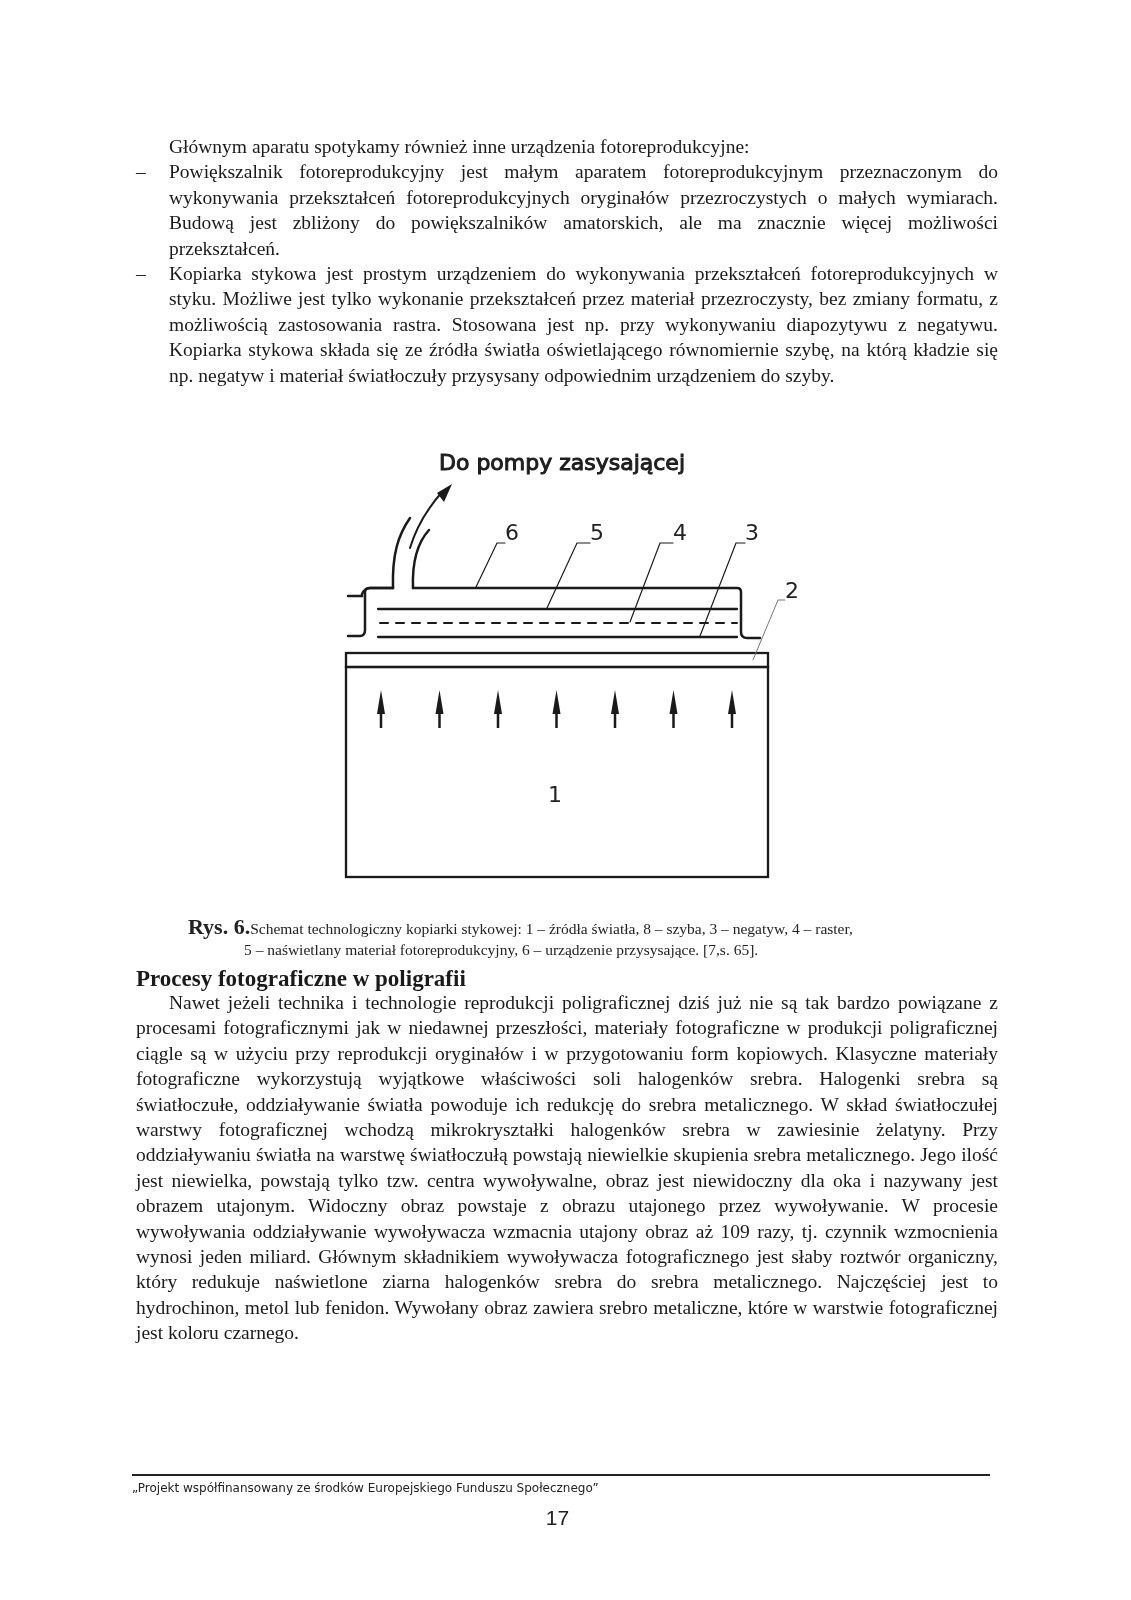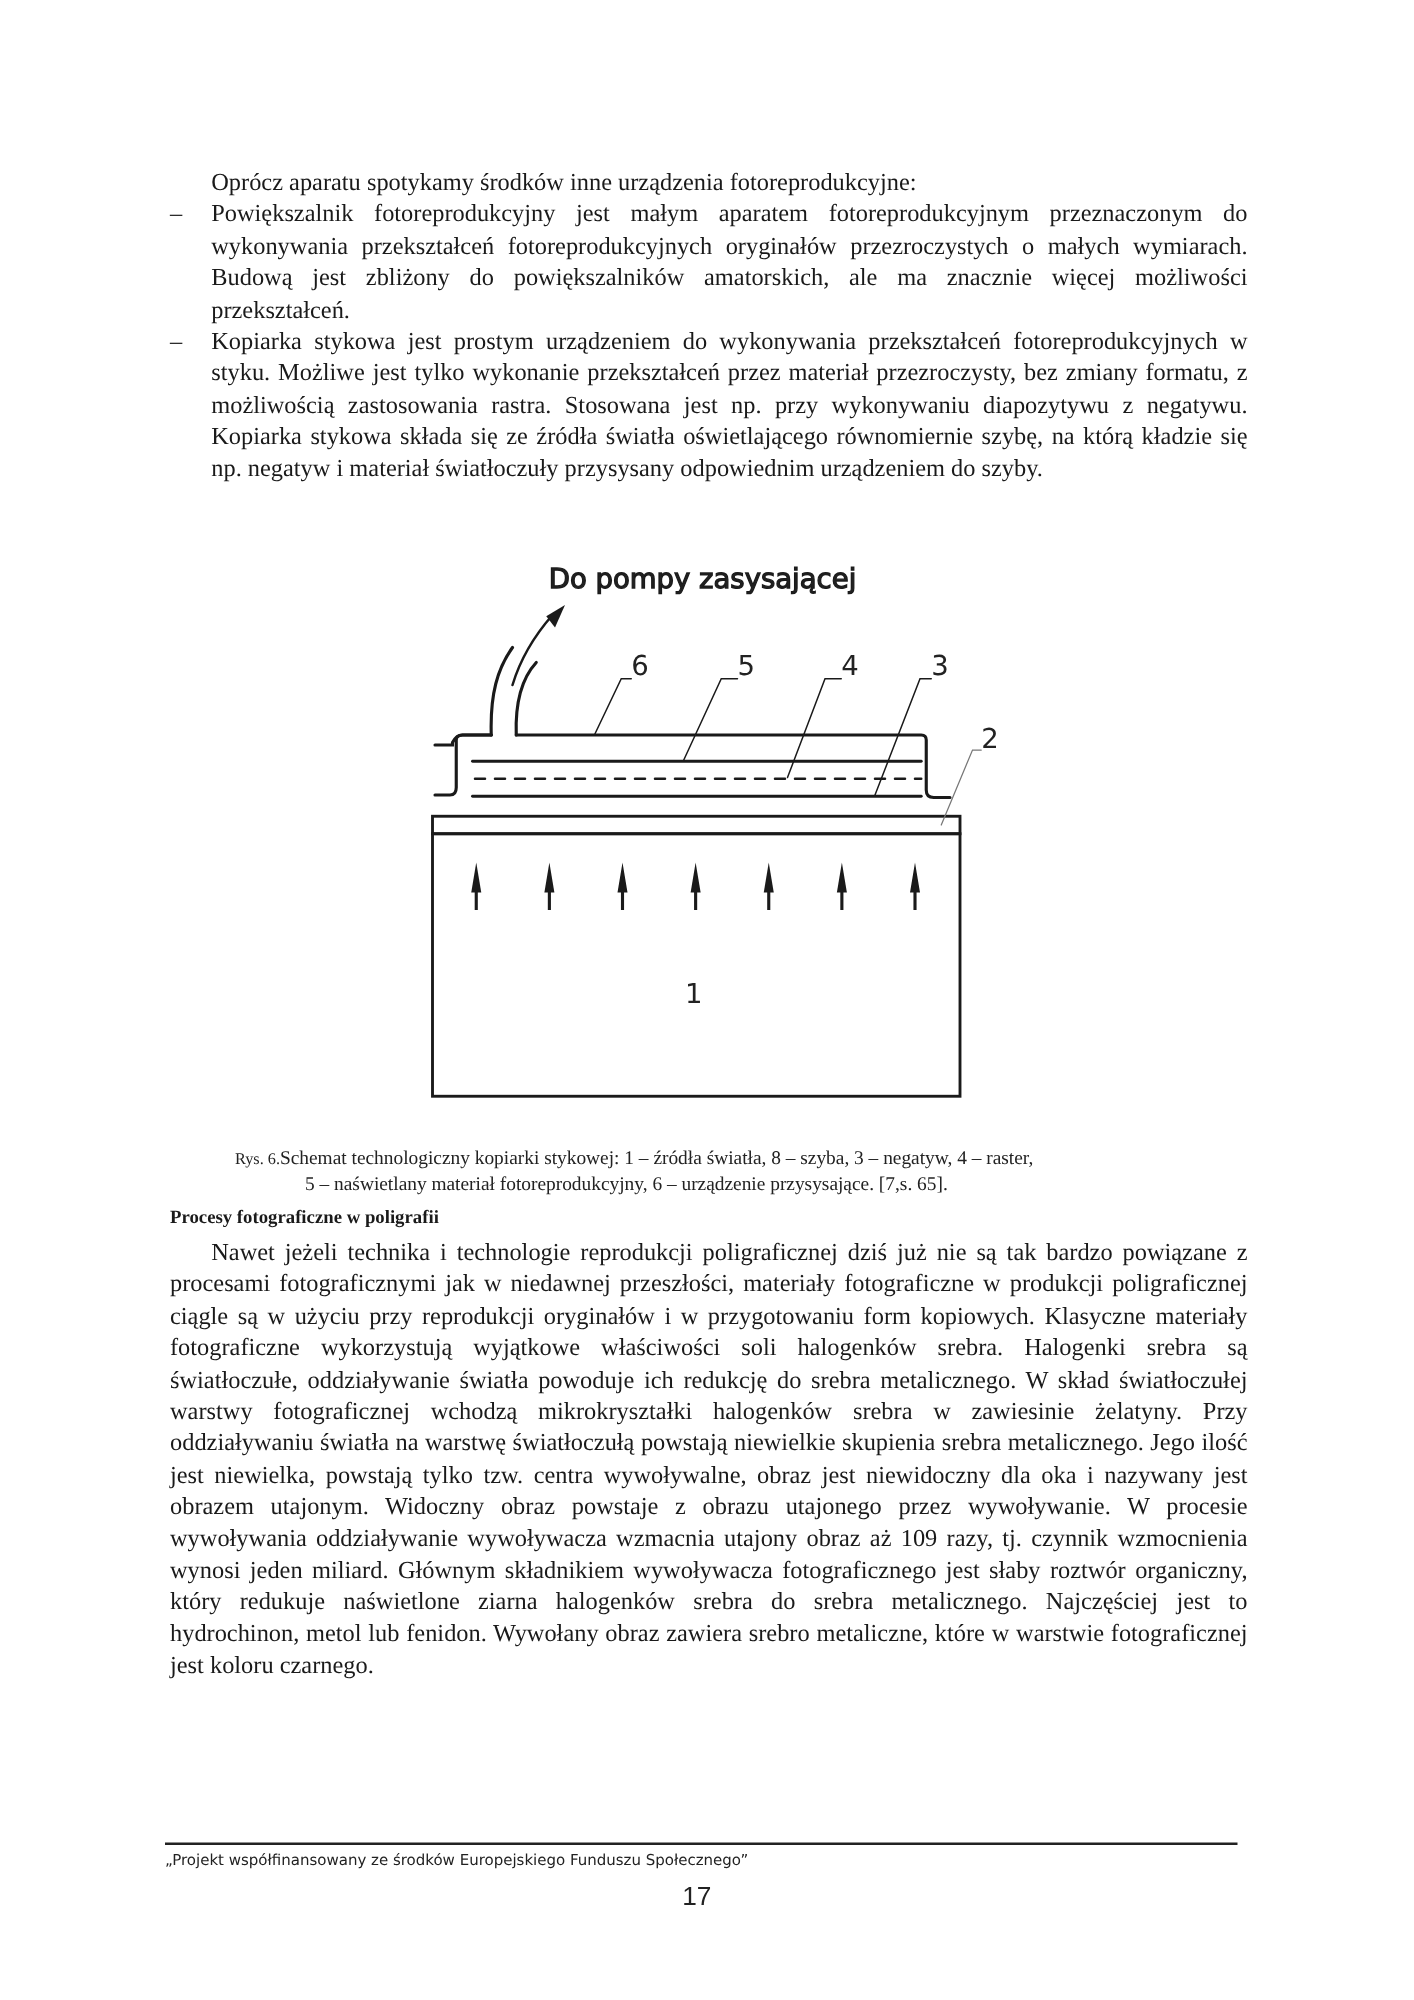--- a/index.html
+++ b/index.html
@@ -15,45 +15,45 @@
   .bullet { position: relative; padding-left: 33px; }
   .bullet .dash { position: absolute; left: 0; top: 0; }
 
   #diagram { position: absolute; left: 340px; top: 440px; width: 460px; height: 440px; }
   .diag-label { font-family: "DejaVu Sans", sans-serif; font-size: 22px; fill: #222; }
 
   .caption {
     position: absolute; left: 188px; top: 916px; width: 800px;
     font-family: "Liberation Serif", serif; font-size: 15.5px; line-height: 21px; color: #222;
   }
-  .caption .num { font-weight: normal; font-size: 13px; }
+  .caption .num { font-weight: bold; font-size: 22px; }
   .caption .line2 { padding-left: 56px; }
 
   .section-title {
     position: absolute; left: 136px; top: 966px;
-    font-family: "Liberation Serif", serif; font-weight: bold; font-size: 15px;
+    font-family: "Liberation Serif", serif; font-weight: bold; font-size: 23px;
   }
   .body2 { top: 990px; }
   .body2 .p { text-indent: 33px; font-family: Liberation Serif, serif; }
 
   .footer-rule { position: absolute; left: 132px; top: 1474px; width: 858px; height: 0; border-top: 2.5px solid #222; }
   .footer-text {
     position: absolute; left: 132px; top: 1481px;
     font-family: "DejaVu Sans", sans-serif; font-size: 12px; color: #222;
   }
   .page-num {
     position: absolute; left: 0; width: 1115px; top: 1506px; text-align: center;
     font-family: "Liberation Sans", sans-serif; font-size: 21px; color: #222;
   }
 </style>
 </head>
 <body>
 
 <div class="para intro">
-  <div class="lead">Oprócz aparatu spotykamy środków inne urządzenia fotoreprodukcyjne:</div>
+  <div class="lead">Głównym aparatu spotykamy również inne urządzenia fotoreprodukcyjne:</div>
   <div class="bullet">
     <span class="dash">–</span>
     <span>Powiększalnik fotoreprodukcyjny jest małym aparatem fotoreprodukcyjnym przeznaczonym do wykonywania przekształceń fotoreprodukcyjnych oryginałów przezroczystych o małych wymiarach. Budową jest zbliżony do powiększalników amatorskich, ale ma znacznie więcej możliwości przekształceń.</span>
   </div>
   <div class="bullet">
     <span class="dash">–</span>
     <span>Kopiarka stykowa jest prostym urządzeniem do wykonywania przekształceń fotoreprodukcyjnych w styku. Możliwe jest tylko wykonanie przekształceń przez materiał przezroczysty, bez zmiany formatu, z możliwością zastosowania rastra. Stosowana jest np. przy wykonywaniu diapozytywu z negatywu. Kopiarka stykowa składa się ze źródła światła oświetlającego równomiernie szybę, na którą kładzie się np. negatyw i materiał światłoczuły przysysany odpowiednim urządzeniem do szyby.</span>
   </div>
 </div>
 

